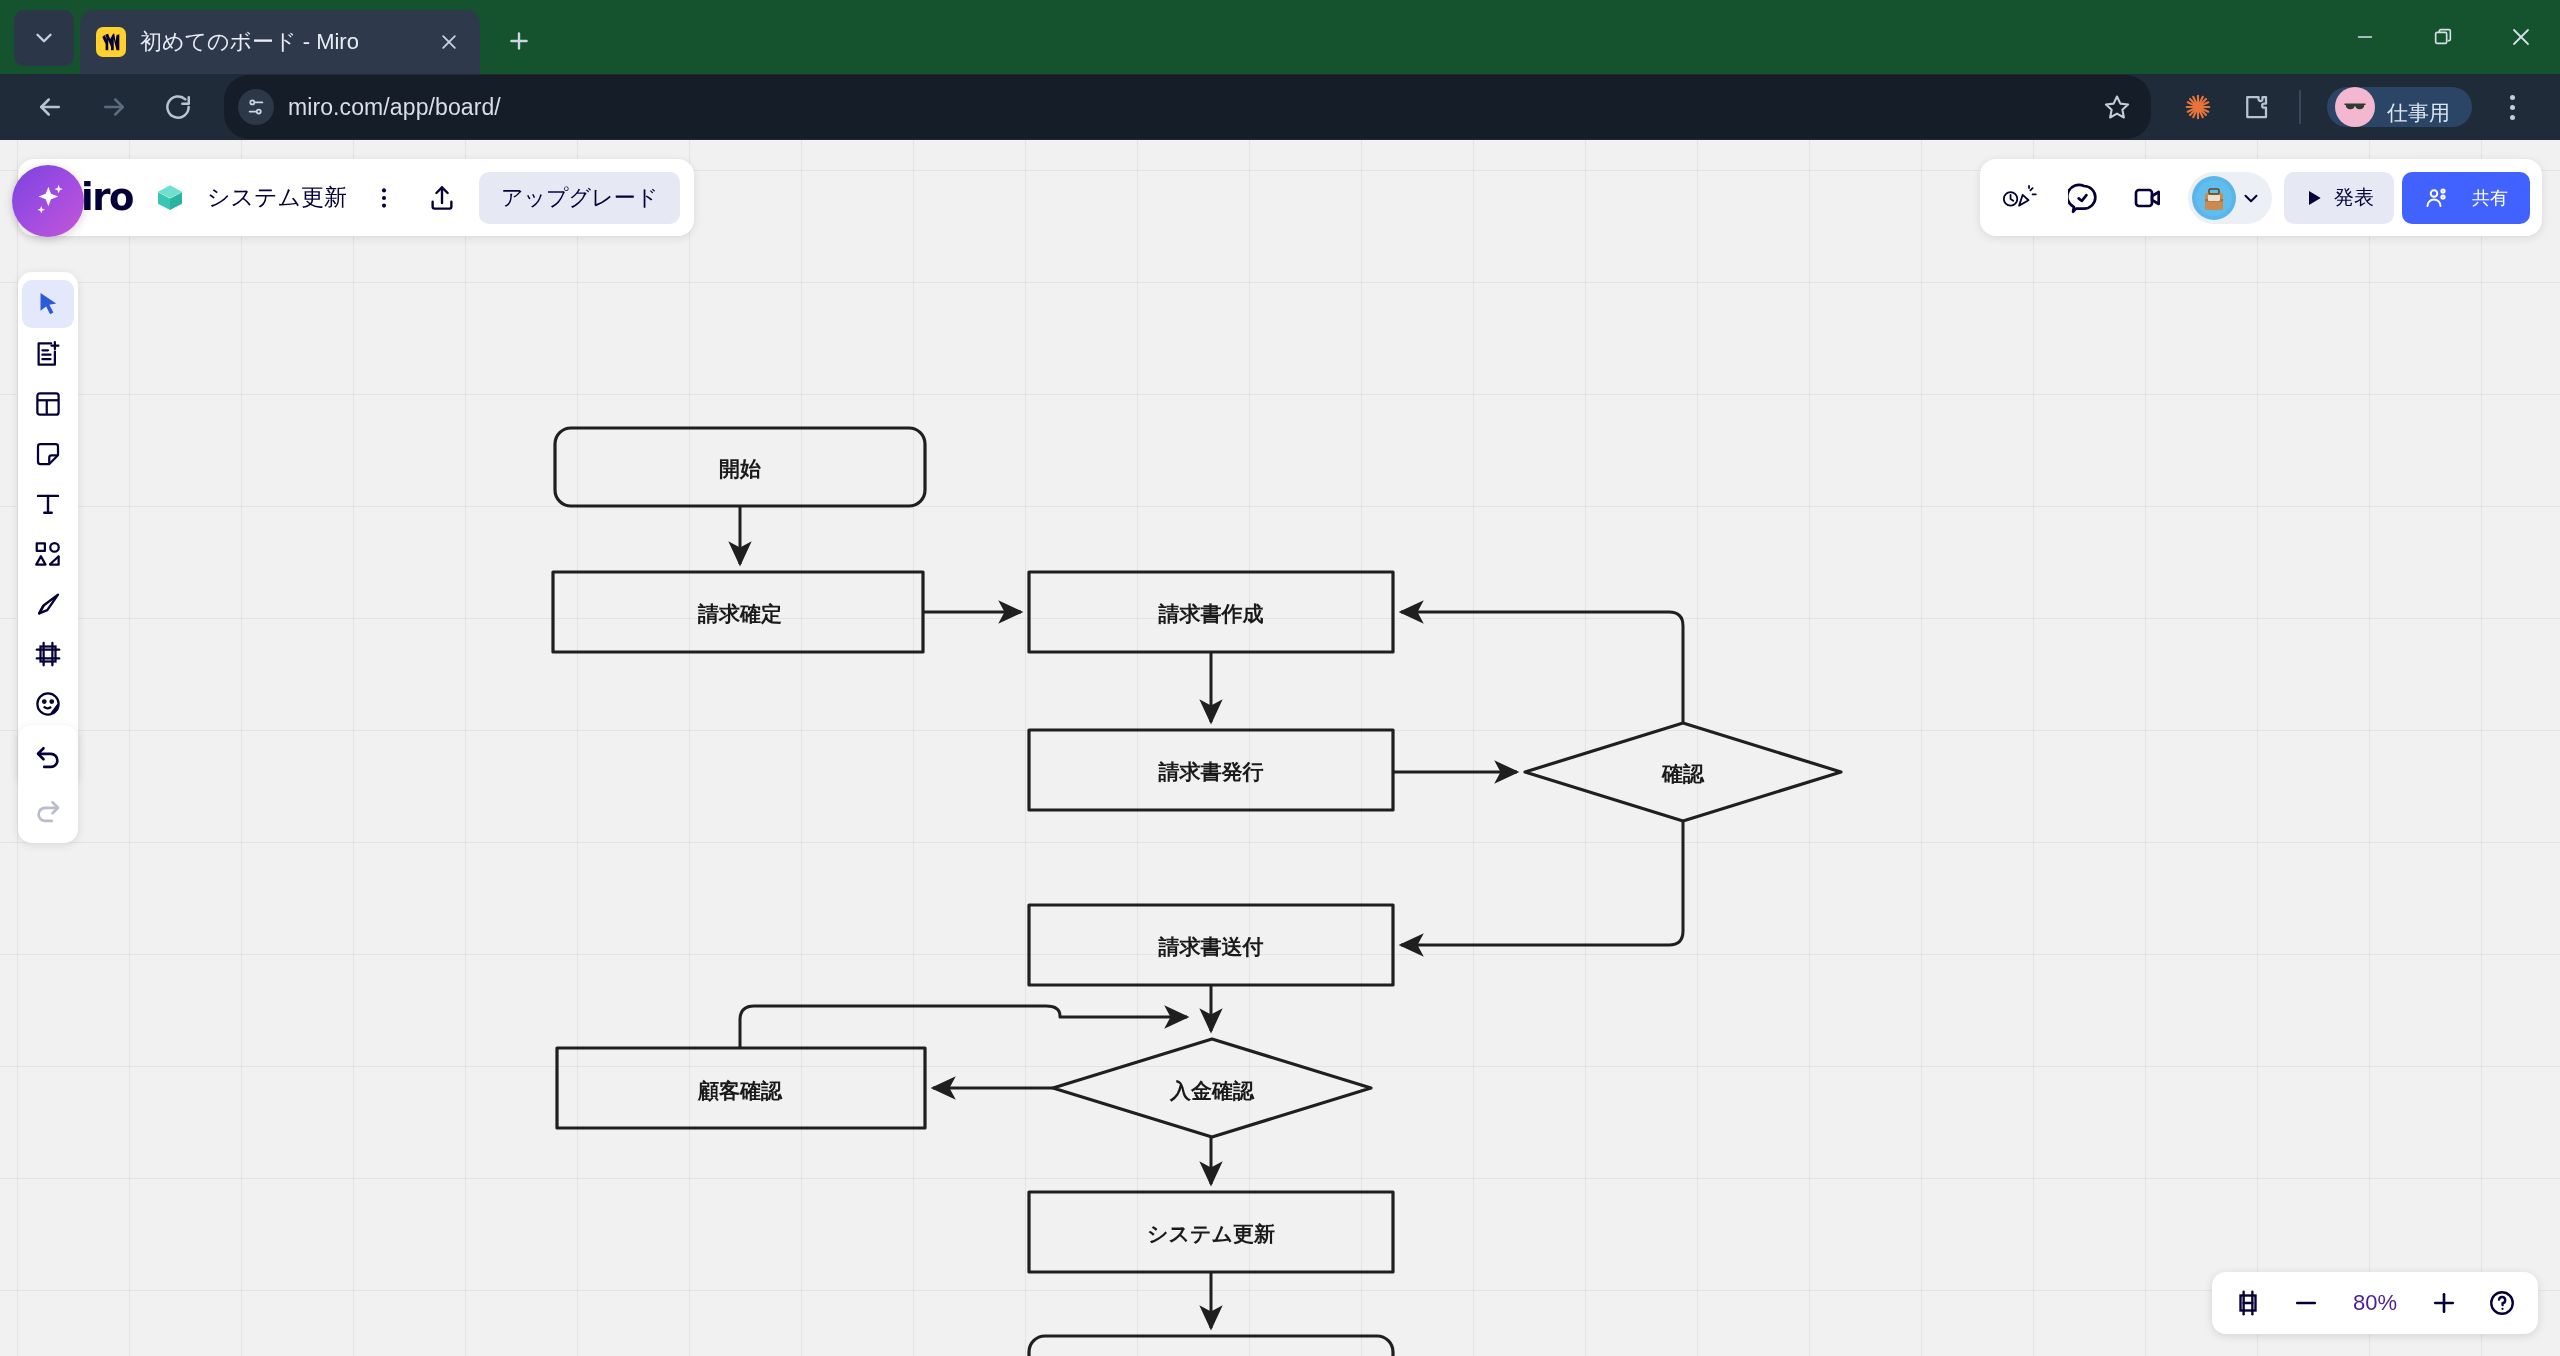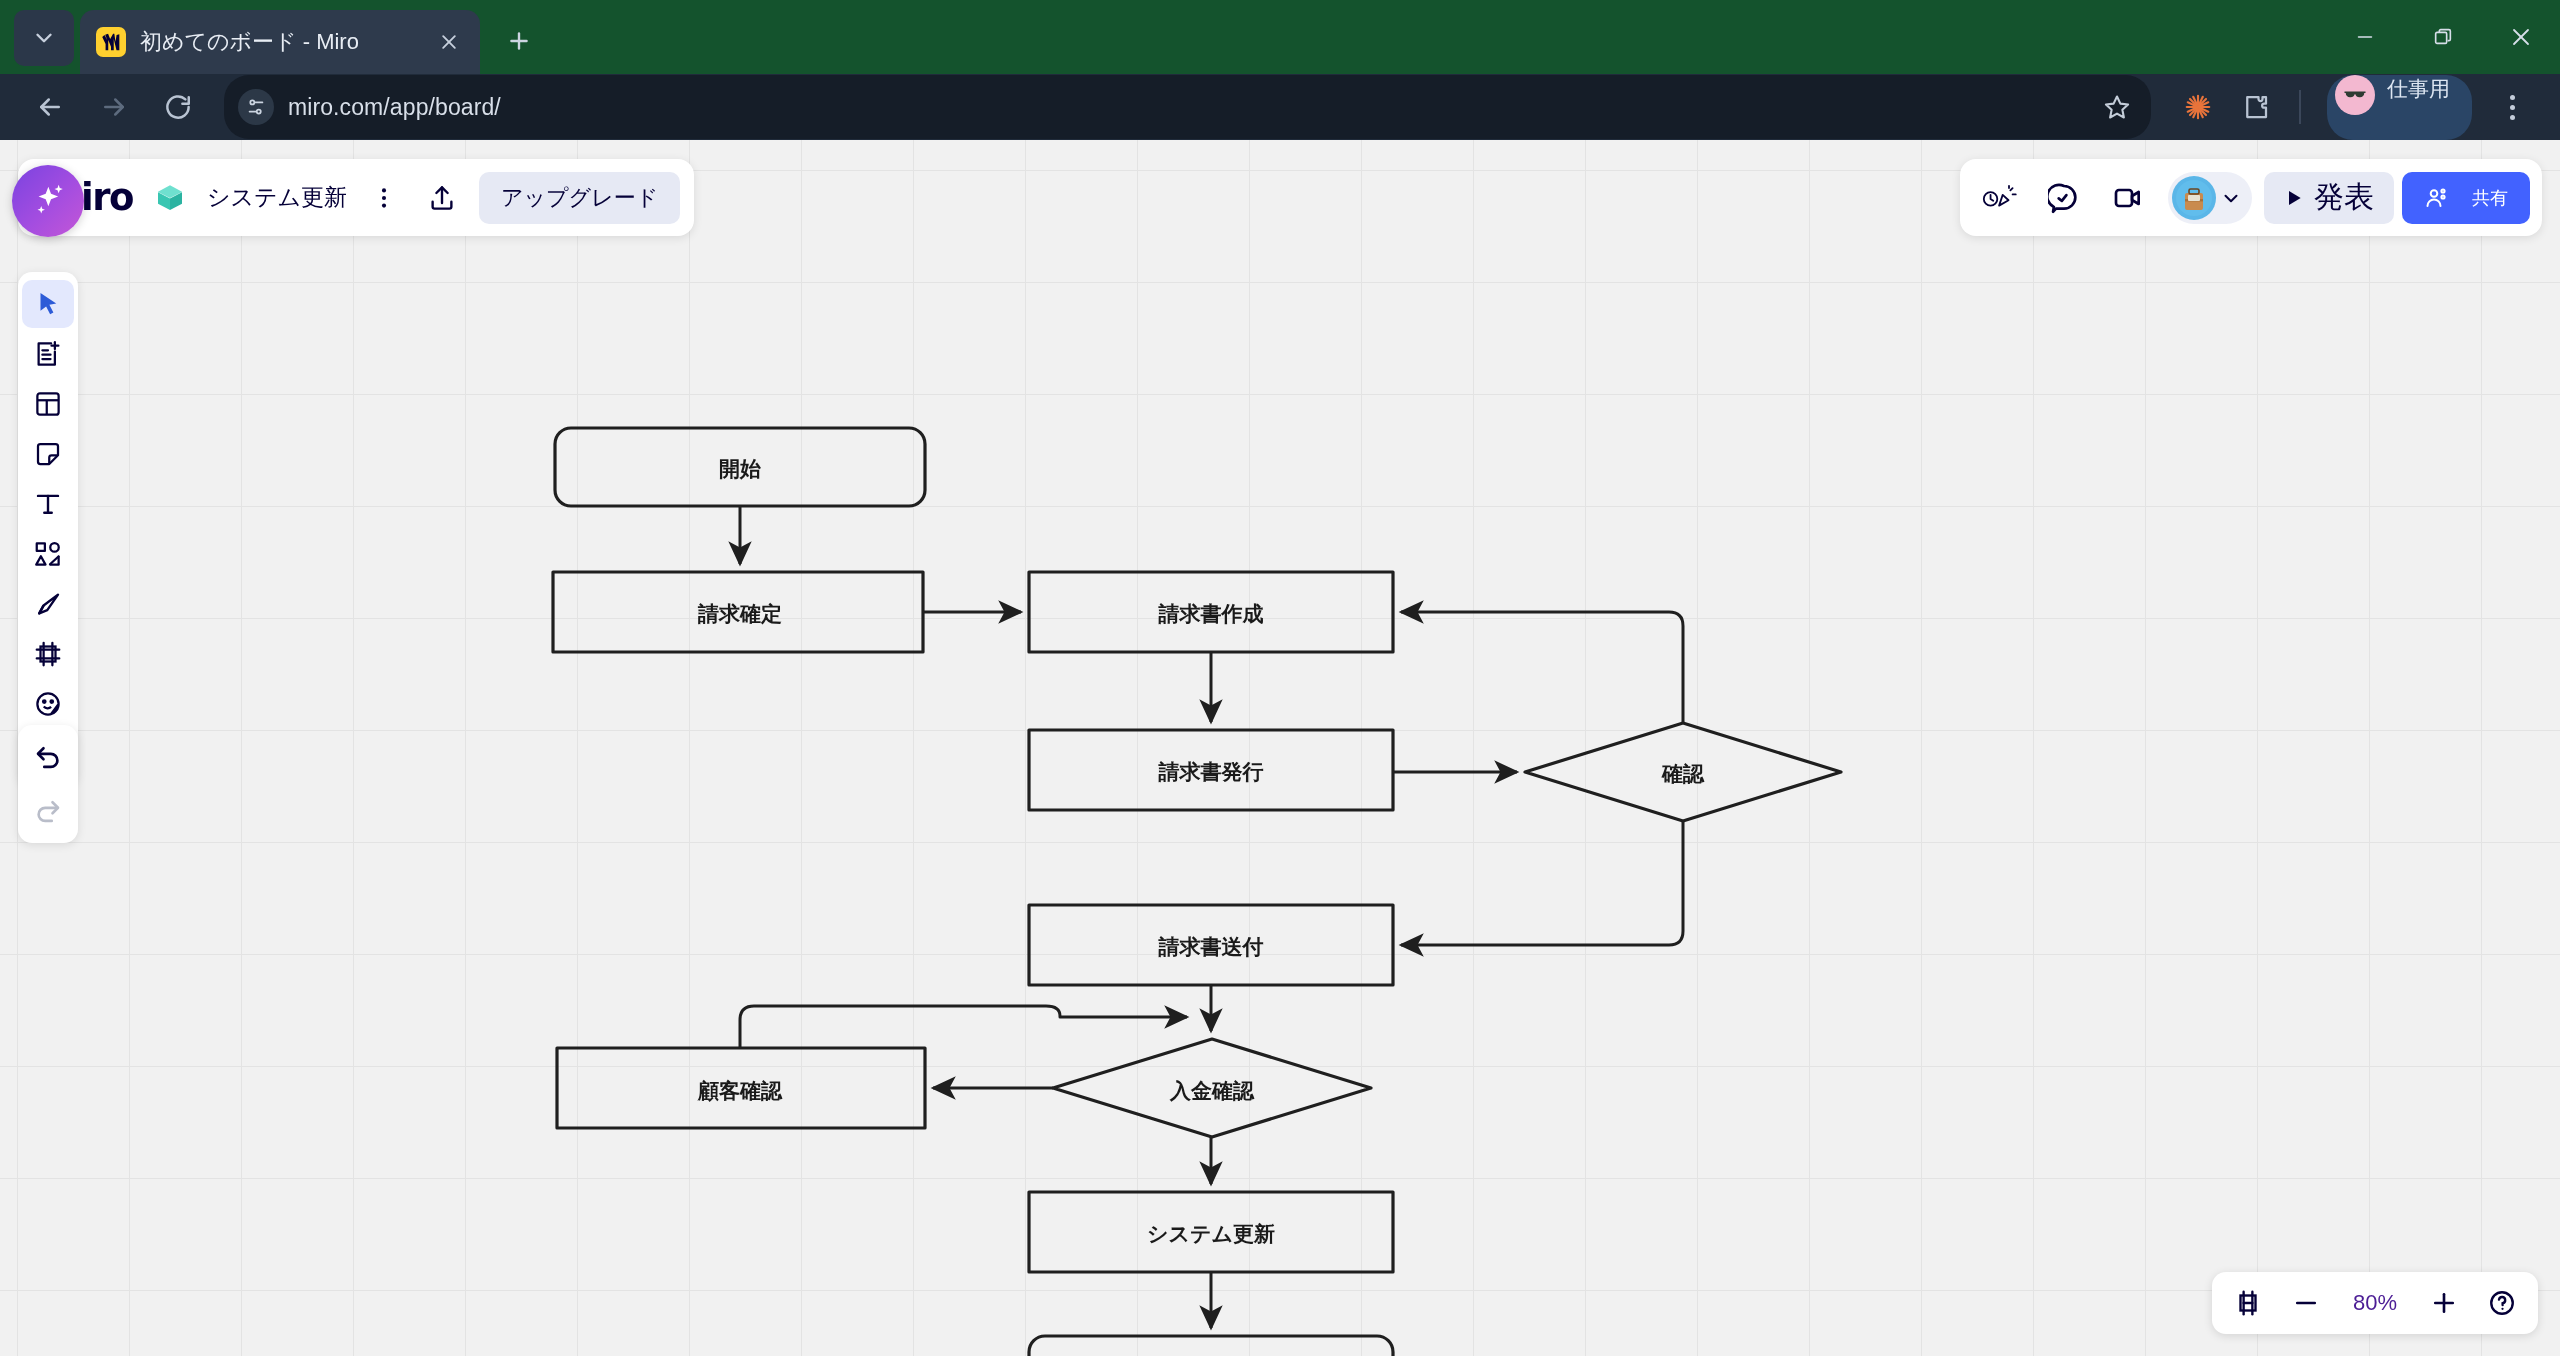--- a/index.html
+++ b/index.html
@@ -54,21 +54,21 @@
     flex: 1 1 auto; height: 64px; background: #151d28; border-radius: 25px;
     display: flex; align-items: center; padding: 0 14px; gap: 14px; margin: 0 14px 0 10px;
     position: relative;
   }
   .omni-siteinfo { width: 36px; height: 36px; border-radius: 50%; background: #2c3847; display: flex; align-items: center; justify-content: center; color: #cbd4e0; flex:0 0 auto;}
   .omni-url { color: #d8dfe9; font-size: 23px; letter-spacing: .1px; }
   .omni-star { margin-left: auto; width: 40px; height: 40px; display: flex; align-items: center; justify-content: center; color: #c4cdd9; }
   .toolbtn { width: 50px; height: 50px; border-radius: 50%; display: flex; align-items: center; justify-content: center; color: #b9c4d3; flex: 0 0 auto; }
   .tool-sep { width: 2px; height: 34px; background: #3b475a; margin: 0 10px; }
   .profile-chip {
-    height: 65px; border-radius: 26px; background: #2a4566; display: flex; align-items: flex-start;
+    height: 40px; border-radius: 26px; background: #2a4566; display: flex; align-items: flex-end;
     gap: 12px; padding: 0 22px 0 8px; margin-left: 8px;
   }
   .profile-av { width: 40px; height: 40px; border-radius: 50%; background: #f3b8d0; display:flex;align-items:center;justify-content:center;}
   .profile-name { color: #dde6f2; font-size: 21px; }
   .kebab { width: 52px; height: 56px; display: flex; flex-direction: column; align-items: center; justify-content: center; gap: 5px; margin-left: 6px; }
   .kebab i { width: 5px; height: 5px; border-radius: 50%; background: #c3ccd9; display:block; }
 
   
   .canvas {
     position: absolute; left: 0; top: 140px; width: 2560px; height: 1216px;
@@ -99,21 +99,21 @@
   .miro-header-right {
     position: absolute; right: 18px; top: 19px; height: 77px;
     background: #fff; border-radius: 16px; display: flex; align-items: center;
     padding: 0 12px; gap: 8px; box-shadow: 0 2px 10px rgba(0,0,0,.10);
   }
   .hr-icon { width: 56px; height: 52px; display: flex; align-items: center; justify-content: center; color: #050038; border-radius: 8px; }
   .avatar-group { display: flex; align-items: center; gap: 4px; background: #edeff7; border-radius: 26px; padding: 4px 10px 4px 4px; margin: 0 4px; }
   .avatar { width: 44px; height: 44px; border-radius: 50%; background: #5ab6e8; display:flex;align-items:center;justify-content:center; font-size:26px; overflow:hidden;}
   .present-btn {
     background: #e6e9f4; color: #050038; border: none; border-radius: 10px; height: 52px;
-    padding: 0 20px; font-size: 30px; display: flex; align-items: center; gap: 10px;
+    padding: 0 20px; font-size: 20px; display: flex; align-items: center; gap: 10px;
     font-family: inherit; cursor: pointer; white-space: nowrap;
   }
   .share-btn {
     background: #4262ff; color: #fff; border: none; border-radius: 10px; height: 52px;
     padding: 0 22px; font-size: 18px; display: flex; align-items: center; gap: 24px;
     font-family: inherit; cursor: pointer; white-space: nowrap;
   }
 
   
   .ai-orb {

